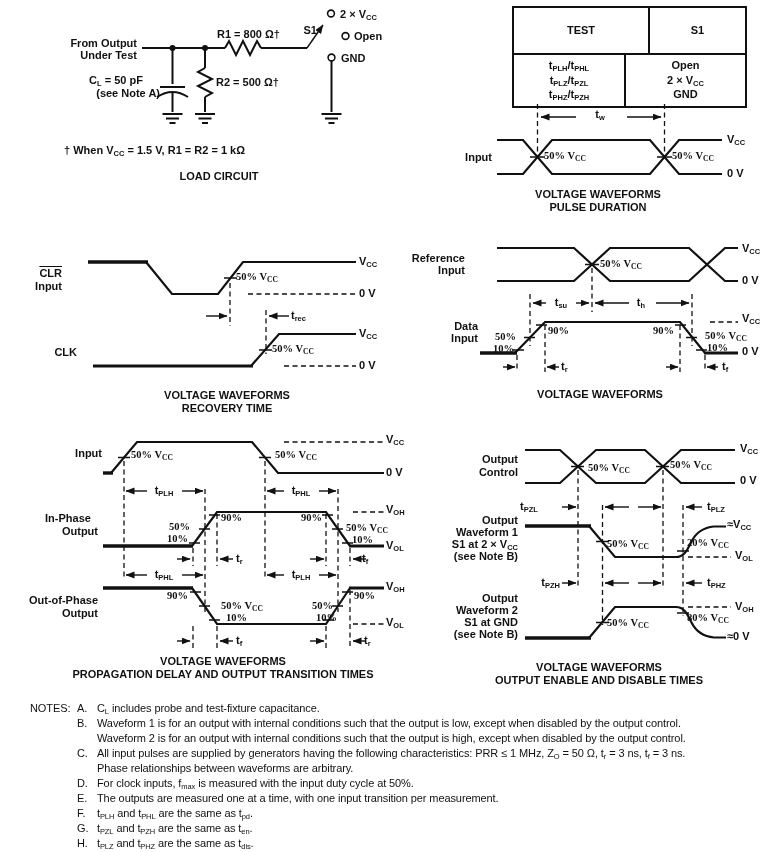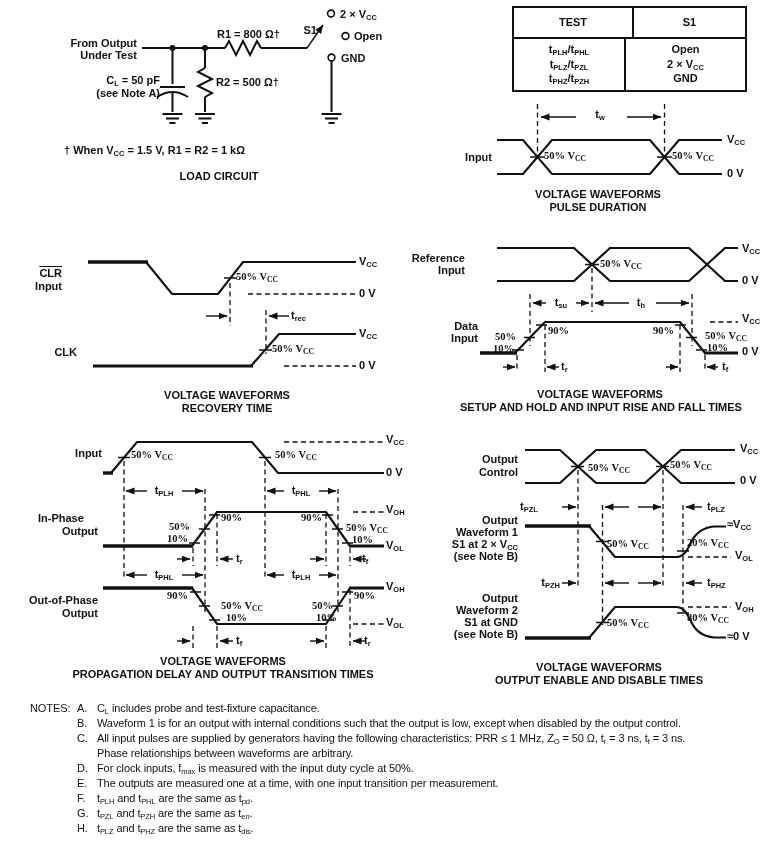--- a/index.html
+++ b/index.html
@@ -15,21 +15,21 @@
   .dim{stroke:#111;stroke-width:1.4px;}
   .dot{fill:#111;}
   .term{fill:#fff;stroke:#111;stroke-width:1.6px;}
   .lb{position:absolute;font-weight:bold;font-size:11px;line-height:12px;white-space:nowrap;color:#111;}
   .lb sub{font-size:7.5px;line-height:0;vertical-align:-2px;}
   .pc{font-size:10.5px;font-family:Liberation Serif, serif;}
   .ovl{text-decoration:overline;}
   .ttable{position:absolute;left:512px;top:6px;width:231px;border:2px solid #111;
           font-weight:bold;font-size:11px;text-align:center;}
   .trow{display:flex;}
-  .tcell{padding:4px;}
+  .tcell{padding:12px;}
   .tc1{width:110px;border-right:2px solid #111;}
   .tc2{flex:1;}
   .thead .tcell{line-height:21px;border-bottom:2px solid #111;}
   .tbody-line{line-height:14.5px;}
   .tbody{padding:3px 0 4px 0;}
   .tbody .trow .tcell sub, .ttable sub{font-size:7.5px;line-height:0;vertical-align:-2px;}
   .notes{position:absolute;left:30px;top:701px;width:741px;font-size:11px;line-height:15px;
          letter-spacing:-0.1px;}
   .notes sub{font-size:7.5px;line-height:0;vertical-align:-2px;}
   .notes-title{position:absolute;left:0;top:0;}
@@ -177,21 +177,21 @@
   </g>
 </svg>
 
 <div class="lb" style="left:57px;top:37px;width:80px;text-align:right">From Output</div>
 <div class="lb" style="left:57px;top:49px;width:80px;text-align:right">Under Test</div>
 <div class="lb" style="left:217px;top:28px">R1 = 800 Ω†</div>
 <div class="lb" style="left:297px;top:24px;width:20px;text-align:right">S1</div>
 <div class="lb" style="left:340px;top:8px">2 × V<sub>CC</sub></div>
 <div class="lb" style="left:354px;top:30px">Open</div>
 <div class="lb" style="left:341px;top:52px">GND</div>
-<div class="lb" style="left:88px;top:74px;width:72px;text-align:right">C<sub>L</sub> = 50 pF</div>
+<div class="lb" style="left:80px;top:74px;width:72px;text-align:center">C<sub>L</sub> = 50 pF</div>
 <div class="lb" style="left:88px;top:87px;width:72px;text-align:right">(see Note A)</div>
 <div class="lb" style="left:216px;top:76px">R2 = 500 Ω†</div>
 <div class="lb" style="left:64px;top:144px">† When V<sub>CC</sub> = 1.5 V, R1 = R2 = 1 kΩ</div>
 <div class="lb" style="left:139px;top:170px;width:160px;text-align:center">LOAD CIRCUIT</div>
 
 <div class="ttable">
   <div class="trow thead">
     <div class="tcell tc1">TEST</div>
     <div class="tcell tc2">S1</div>
   </div>
@@ -244,30 +244,29 @@
 <div class="lb pc" style="left:484px;top:343px;width:30px;text-align:right">10%</div>
 <div class="lb pc" style="left:548px;top:325px">90%</div>
 <div class="lb pc" style="left:644px;top:325px;width:30px;text-align:right">90%</div>
 <div class="lb pc" style="left:705px;top:330px">50% V<sub>CC</sub></div>
 <div class="lb pc" style="left:707px;top:342px">10%</div>
 <div class="lb" style="left:742px;top:312px">V<sub>CC</sub></div>
 <div class="lb" style="left:742px;top:345px">0 V</div>
 <div class="lb" style="left:561px;top:360px">t<sub>r</sub></div>
 <div class="lb" style="left:722px;top:360px">t<sub>f</sub></div>
 <div class="lb" style="left:500px;top:388px;width:200px;text-align:center">VOLTAGE WAVEFORMS</div>
-<div class="lb" style="left:440px;top:401px;width:322px;text-align:center">SETUP AND HOLD AND INPUT RISE AND FALL TIMES</div>
 
 <div class="lb" style="left:62px;top:447px;width:40px;text-align:right">Input</div>
 <div class="lb pc" style="left:131px;top:449px">50% V<sub>CC</sub></div>
 <div class="lb pc" style="left:275px;top:449px">50% V<sub>CC</sub></div>
 <div class="lb" style="left:386px;top:433px">V<sub>CC</sub></div>
 <div class="lb" style="left:386px;top:466px">0 V</div>
 <div class="lb" style="left:139px;top:484px;width:50px;text-align:center">t<sub>PLH</sub></div>
 <div class="lb" style="left:276px;top:484px;width:50px;text-align:center">t<sub>PHL</sub></div>
-<div class="lb" style="left:38px;top:512px;width:60px;text-align:left">In-Phase</div>
+<div class="lb" style="left:38px;top:512px;width:60px;text-align:center">In-Phase</div>
 <div class="lb" style="left:38px;top:525px;width:60px;text-align:right">Output</div>
 <div class="lb pc" style="left:160px;top:521px;width:30px;text-align:right">50%</div>
 <div class="lb pc" style="left:158px;top:533px;width:30px;text-align:right">10%</div>
 <div class="lb pc" style="left:221px;top:512px">90%</div>
 <div class="lb pc" style="left:292px;top:512px;width:30px;text-align:right">90%</div>
 <div class="lb pc" style="left:346px;top:522px">50% V<sub>CC</sub></div>
 <div class="lb pc" style="left:352px;top:534px">10%</div>
 <div class="lb" style="left:386px;top:503px">V<sub>OH</sub></div>
 <div class="lb" style="left:386px;top:539px">V<sub>OL</sub></div>
 <div class="lb" style="left:236px;top:552px">t<sub>r</sub></div>
@@ -323,20 +322,24 @@
   <div class="notes-list">
     <div class="nrow">
           <span class="nlet">A.</span>
           <span class="ntext">C<sub>L</sub> includes probe and test-fixture capacitance.</span>
         </div>
     <div class="nrow">
           <span class="nlet">B.</span>
           <span class="ntext">Waveform 1 is for an output with internal conditions such that the output is low, except when disabled by the output control.</span>
         </div>
     <div class="nrow">
+          <span class="nlet"></span>
+          <span class="ntext">Waveform 2 is for an output with internal conditions such that the output is high, except when disabled by the output control.</span>
+        </div>
+    <div class="nrow">
           <span class="nlet">C.</span>
           <span class="ntext">All input pulses are supplied by generators having the following characteristics: PRR ≤ 1 MHz, Z<sub>O</sub> = 50 Ω, t<sub>r</sub> = 3 ns, t<sub>f</sub> = 3 ns.</span>
         </div>
     <div class="nrow">
           <span class="nlet"></span>
           <span class="ntext">Phase relationships between waveforms are arbitrary.</span>
         </div>
     <div class="nrow">
           <span class="nlet">D.</span>
           <span class="ntext">For clock inputs, f<sub>max</sub> is measured with the input duty cycle at 50%.</span>

